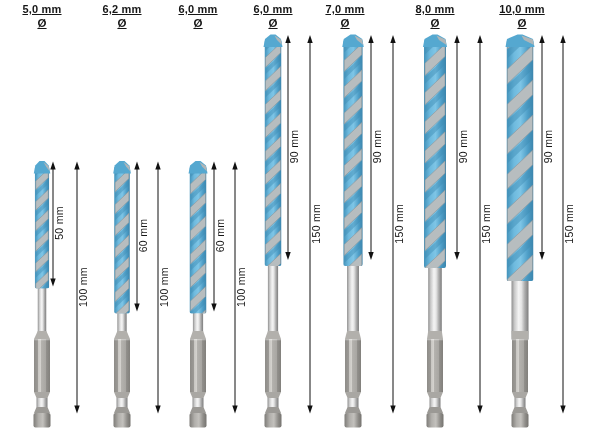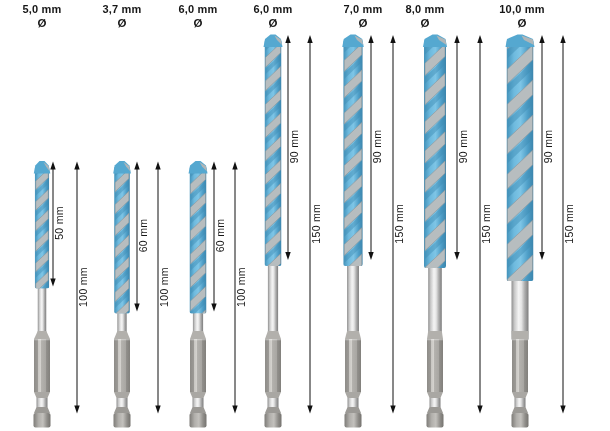--- a/index.html
+++ b/index.html
@@ -9,21 +9,21 @@
     background:#ffffff;
     overflow:hidden;
     font-family:"Liberation Sans",sans-serif;
   }
   #art{position:absolute;left:0;top:0;}
   .bit-header{
     position:absolute;top:3px;width:84px;
     text-align:center;
     font-family:"Liberation Sans",sans-serif;
     font-weight:bold;font-size:11px;line-height:13px;
-    color:#161616;letter-spacing:.2px;
+    color:#161616;letter-spacing:.2px;text-decoration:underline;
   }
   .bit-header .sym{display:block;margin-top:1px;font-size:11.5px;}
   text.dim-label{
     font-family:"Liberation Sans",sans-serif;
     font-size:10.5px;fill:#161616;letter-spacing:.3px;
   }
 </style>
 </head>
 <body>
 
@@ -391,20 +391,20 @@
       </g>
       <g>
         <line x1="563" y1="42.50000000000006" x2="563" y2="406" stroke="#111111" stroke-width="1"></line>
         <polygon points="563,35.00000000000006 560.3,43.00000000000006 565.7,43.00000000000006" fill="#111111"></polygon>
         <polygon points="563,413.5 560.3,405.5 565.7,405.5" fill="#111111"></polygon>
         <text x="573" y="223.75000000000003" text-anchor="middle" transform="rotate(-90 573 223.75000000000003)" class="dim-label">150 mm</text>
       </g>
     </svg>
   <div id="headers">
       <div class="bit-header" style="left: 0px;"><span>5,0 mm</span><span class="sym">Ø</span></div>
-      <div class="bit-header" style="left: 80px;"><span>3,7 mm</span><span class="sym">Ø</span></div>
+      <div class="bit-header" style="left: 80px;"><span>6,2 mm</span><span class="sym">Ø</span></div>
       <div class="bit-header" style="left: 156px;"><span>6,0 mm</span><span class="sym">Ø</span></div>
       <div class="bit-header" style="left: 231px;"><span>6,0 mm</span><span class="sym">Ø</span></div>
-      <div class="bit-header" style="left: 321px;"><span>7,0 mm</span><span class="sym">Ø</span></div>
-      <div class="bit-header" style="left: 383px;"><span>8,0 mm</span><span class="sym">Ø</span></div>
+      <div class="bit-header" style="left: 303px;"><span>7,0 mm</span><span class="sym">Ø</span></div>
+      <div class="bit-header" style="left: 393px;"><span>8,0 mm</span><span class="sym">Ø</span></div>
       <div class="bit-header" style="left: 480px;"><span>10,0 mm</span><span class="sym">Ø</span></div>
     </div>
 </div>
 
 </body></html>

